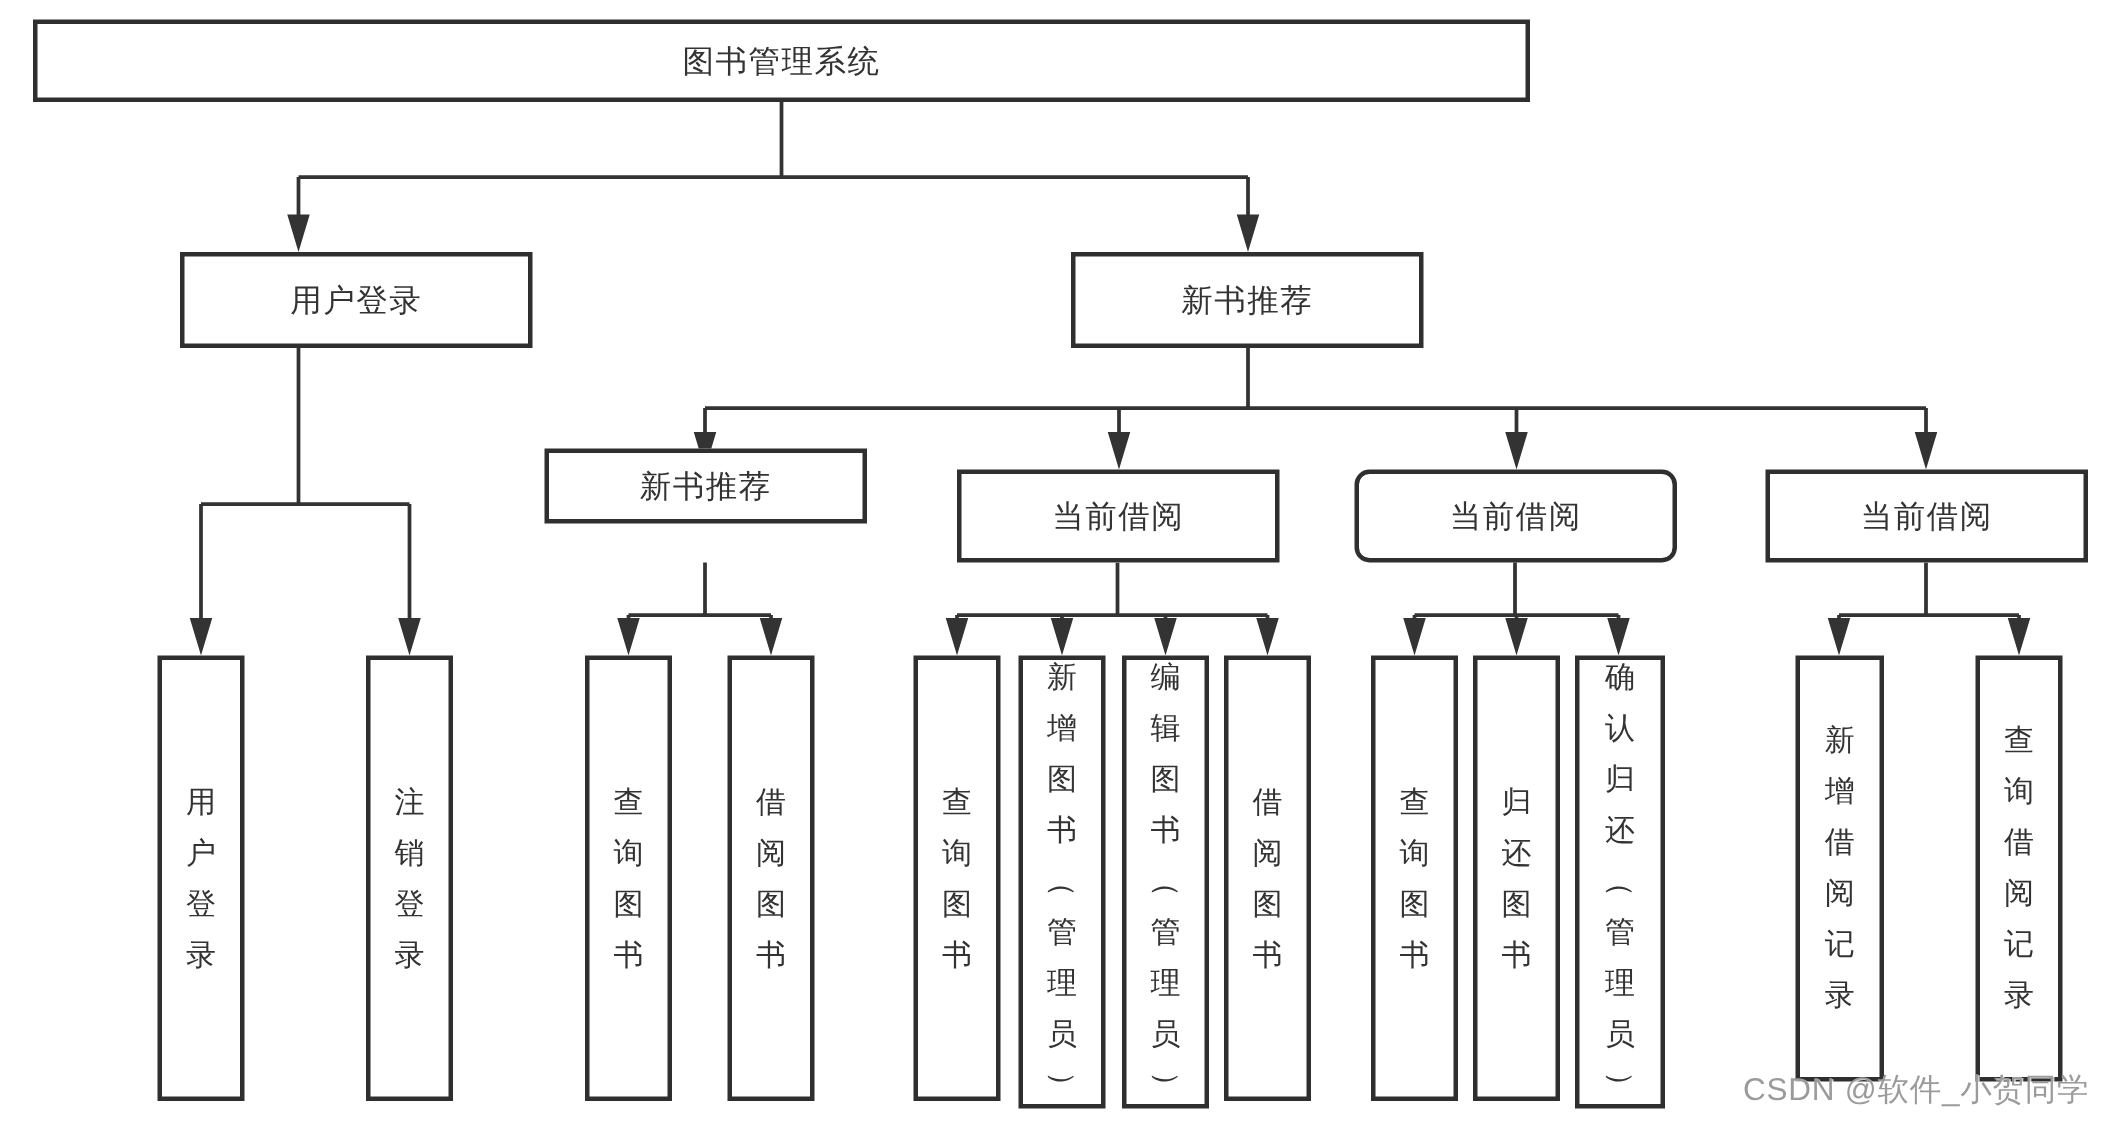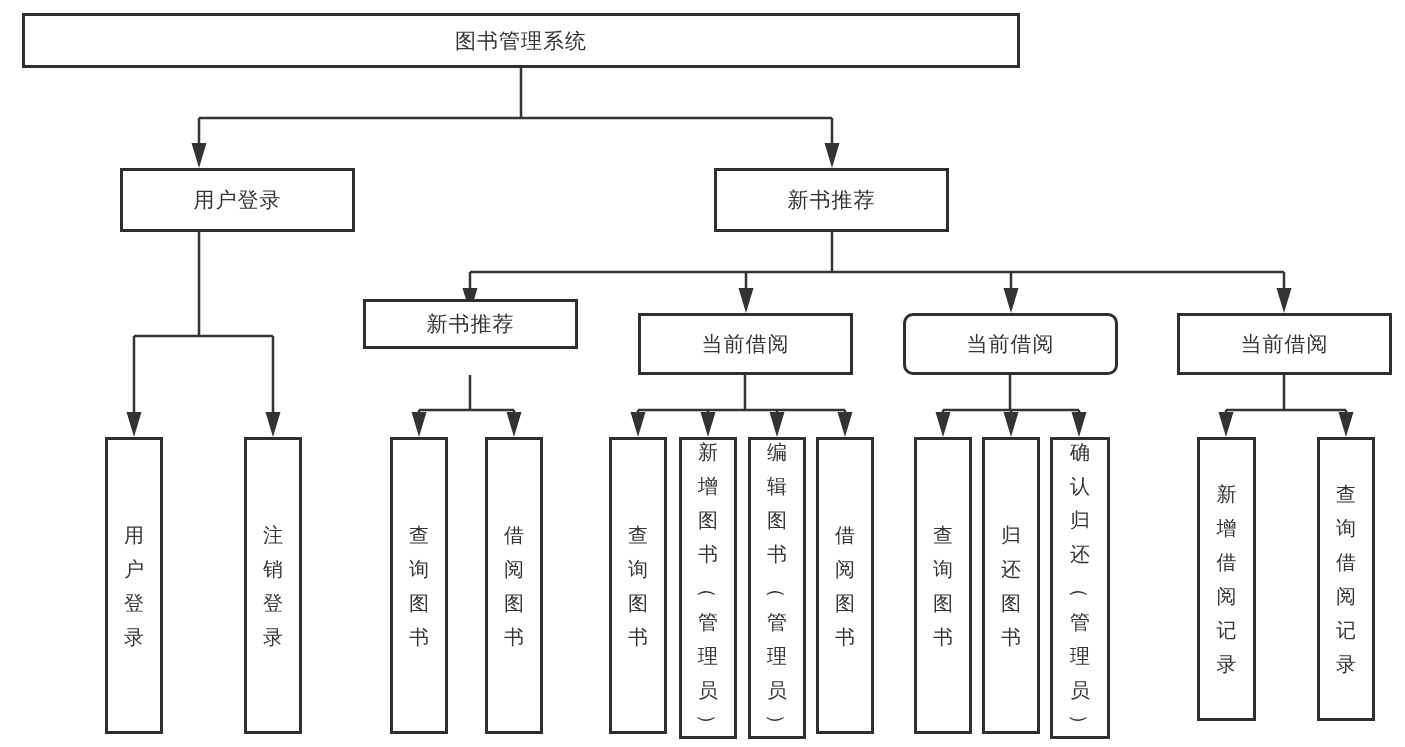--- a/index.html
+++ b/index.html
@@ -160,14 +160,15 @@
     </div>
   <div class="box vnode" style="left:1317px;top:437px;width:58px;height:284px;">
       <span class="vch">查</span>
       <span class="vch">询</span>
       <span class="vch">借</span>
       <span class="vch">阅</span>
       <span class="vch">记</span>
       <span class="vch">录</span>
     </div>
 
+  <div class="watermark">CSDN @软件_小贺同学</div>
 
 </div>
 
 </body></html>

